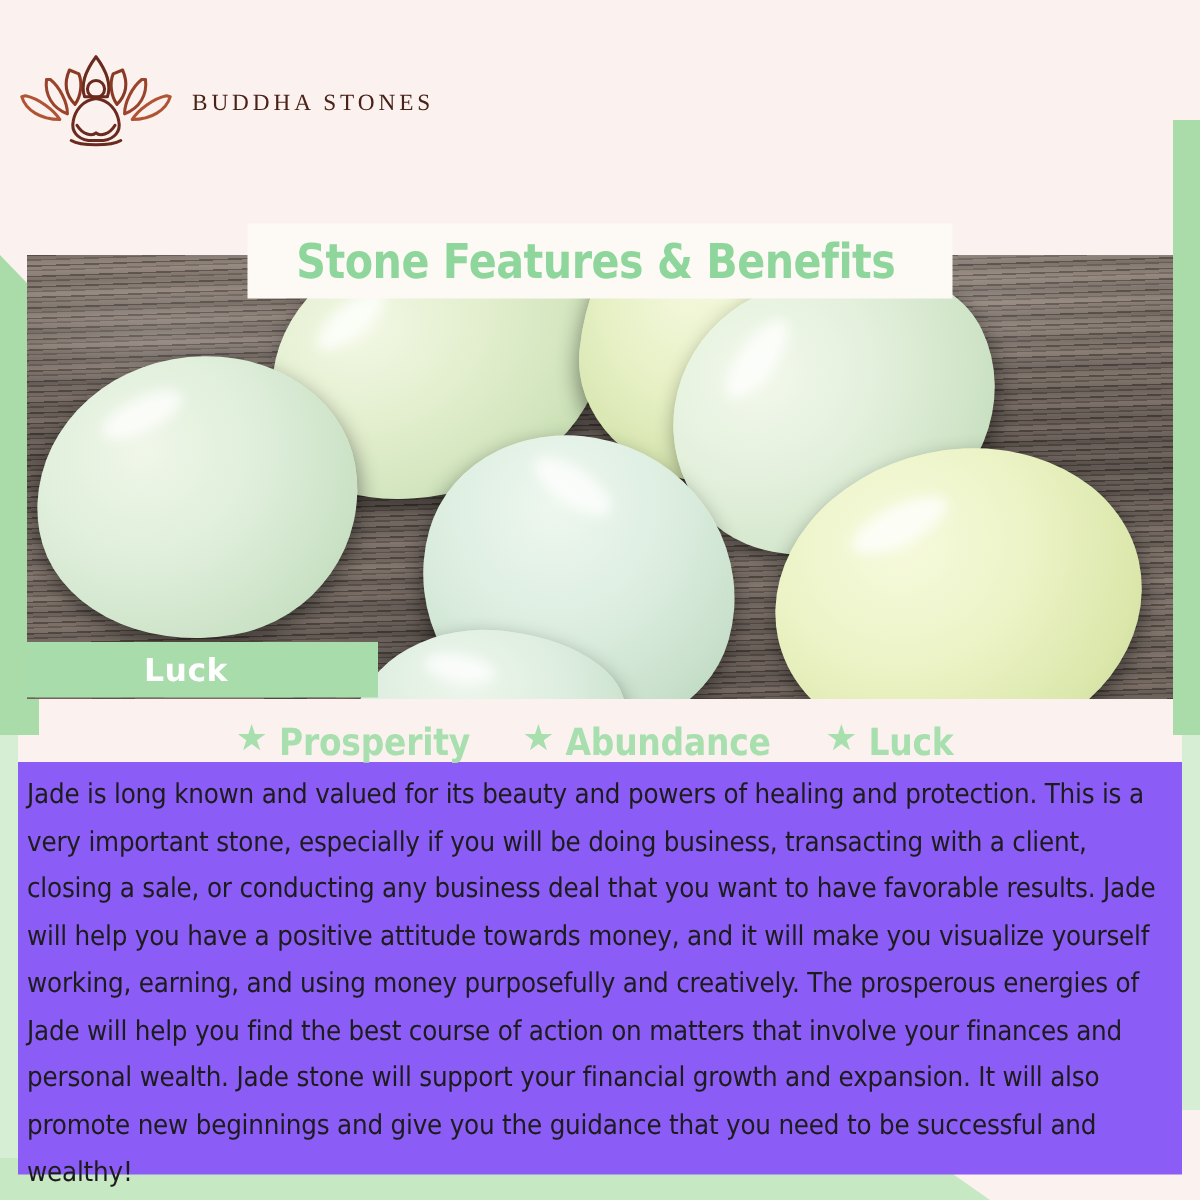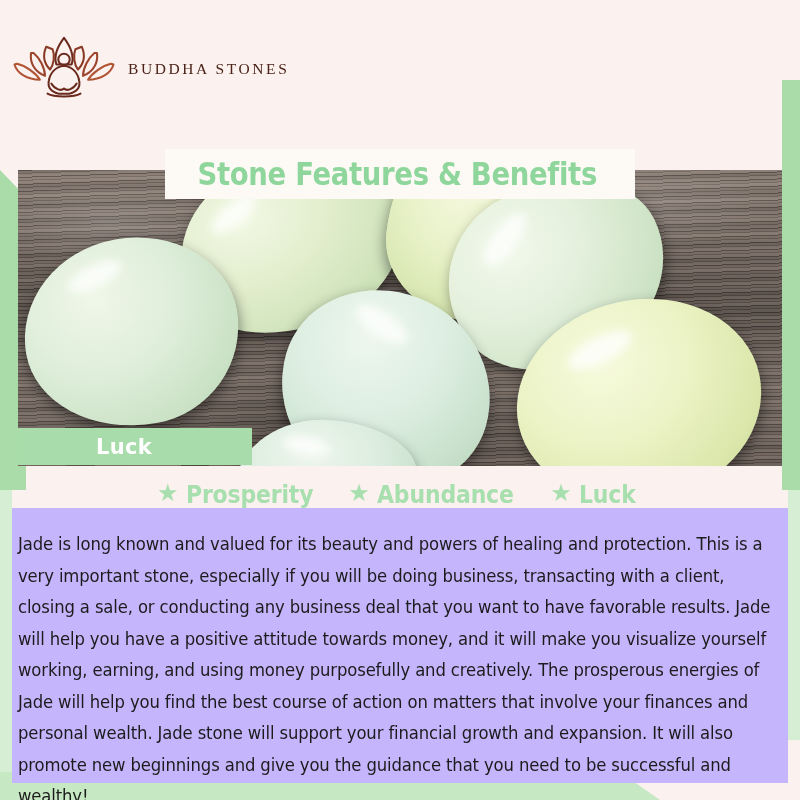--- a/index.html
+++ b/index.html
@@ -255,23 +255,23 @@
     letter-spacing: -0.2px;
   }
 
   
   .body-wrap {
     position: absolute;
     left: 12px;
     top: 508px;
     width: 776px;
     height: 275px;
-    background: #c4b5fd;
+    background: #8b5cf6;
     z-index: 4;
-    padding: 18px 6px 0px 6px;
+    padding: 4px 6px 0px 6px;
     box-sizing: border-box;
   }
   .body-text {
     font-family: "DejaVu Sans", sans-serif;
     font-size: 18.2px;
     line-height: 31.5px;
     color: #1c1c1c;
     transform: scaleX(0.905);
     transform-origin: left top;
     width: 110.5%;

